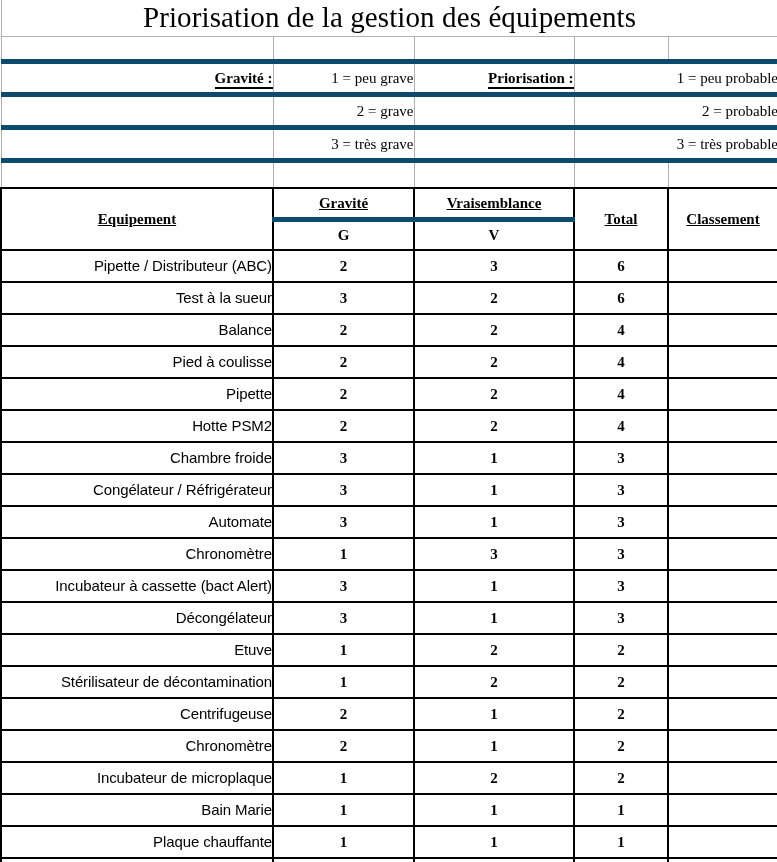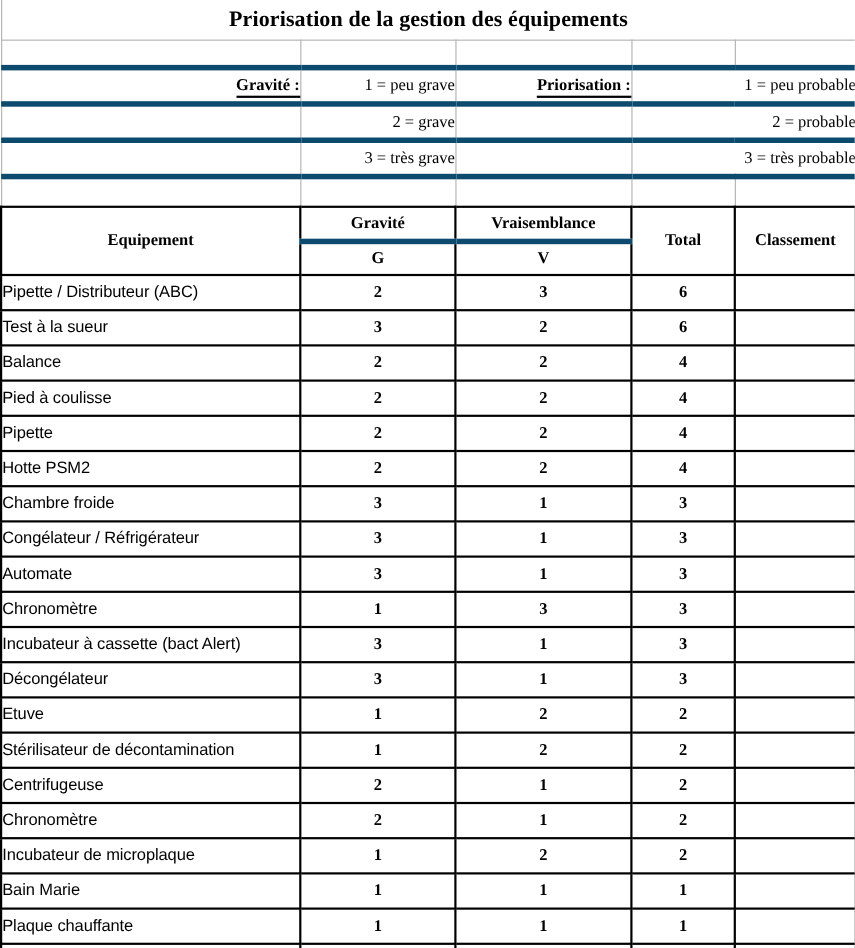--- a/index.html
+++ b/index.html
@@ -39,22 +39,22 @@
 
   
   .title-row td {
     height: 36px;
     border-left: 1px solid #b0b0b0;
     border-right: 1px solid #b0b0b0;
     border-bottom: 1px solid #b0b0b0;
     text-align: center;
   }
   .title-text {
-    font-size: 20px;
-    font-weight: bold;
+    font-size: 29px;
+    font-weight: normal;
     letter-spacing: 0.1px;
     white-space: nowrap;
   }
 
   
   .legend-row td { height: 28px; }
   .legend-spacer td { height: 22px; }
 
   .lab {
     font-weight: bold;
@@ -77,36 +77,36 @@
   
   .gap-row td { height: 24px; }
 
   
   .hdr td {
     text-align: center;
     font-weight: bold;
     font-size: 17px;
     white-space: nowrap;
   }
-  .hdr-top td { height: 28px; }
+  .hdr-top td { height: 28px; text-decoration: underline; }
   .hdr-bot td { height: 27px; }
   .hdr-equip {
     font-size: 19px;
   }
   .hdr-sub {
     font-size: 17px;
     font-weight: bold;
   }
 
   
   .drow td { height: 30px; }
   .eq-name {
     font-family: "Liberation Sans", "DejaVu Sans", sans-serif;
     font-size: 14px;
-    text-align: left;
+    text-align: right;
     padding-left: 4px;
     white-space: nowrap;
     letter-spacing: -0.1px;
   }
   .num {
     text-align: center;
     font-weight: bold;
     font-size: 17px;
   }
 </style>

